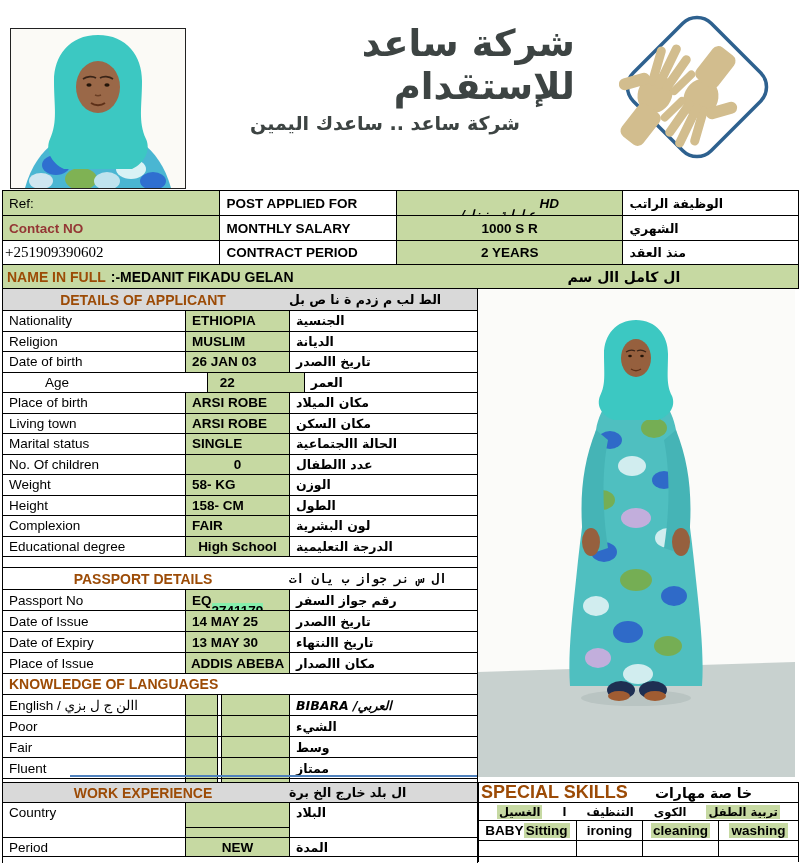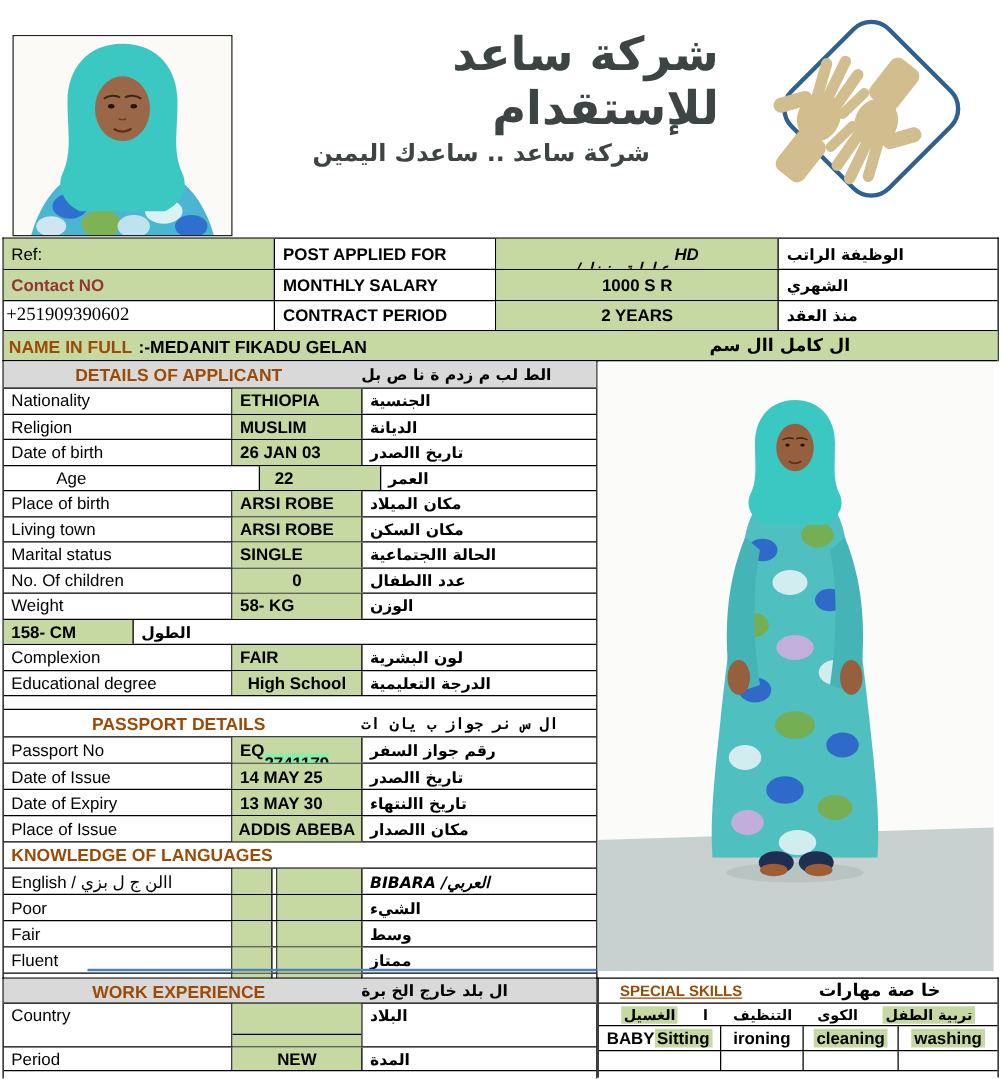--- a/index.html
+++ b/index.html
@@ -160,20 +160,21 @@
       <div class="c" style="width:183px;">No. Of children</div>
       <div class="c green bold center" style="width:104px;">0</div>
       <div class="c last ar arr" style="width:187px;">عدد االطفال</div>
     </div>
     <div class="r" style="height:20.5px;">
       <div class="c" style="width:183px;">Weight</div>
       <div class="c green bold" style="width:104px;">58- KG</div>
       <div class="c last ar arr" style="width:187px;">الوزن</div>
     </div>
     <div class="r" style="height:20.5px;">
+      <div class="c" style="width:183px;">Height</div>
       <div class="c green bold" style="width:104px;">158- CM</div>
       <div class="c last ar arr" style="width:187px;">الطول</div>
     </div>
     <div class="r" style="height:20.5px;">
       <div class="c" style="width:183px;">Complexion</div>
       <div class="c green bold" style="width:104px;">FAIR</div>
       <div class="c last ar arr" style="width:187px;">لون البشرية</div>
     </div>
     <div class="r" style="height:20.5px;">
       <div class="c" style="width:183px;">Educational degree</div>
@@ -319,21 +320,21 @@
       <div class="c green bold center" style="width:104px;">NEW</div>
       <div class="c last ar arr" style="width:187px;">المدة</div>
     </div>
     <div class="r" style="height:6px;border-bottom:none;">
       <div class="c last" style="width:474px;"></div>
     </div>
   </div>
 
   <div class="abs tbl" style="left:478px;top:782px;width:321px;">
     <div class="r" style="height:20px;">
-      <div class="c noborder brown" style="width:170px;font-size:12px;padding-left:17px;text-decoration:underline;">SPECIAL SKILLS</div>
+      <div class="c noborder brown" style="width:170px;font-size:18px;padding-left:2px;">SPECIAL SKILLS</div>
       <div class="c last ar arr" style="width:149px;font-size:14px;">خا صة مهارات</div>
     </div>
     <div class="r ar" style="height:18px;direction:ltr;justify-content:space-around;align-items:center;display:flex;font-size:11.5px;padding:0 8px;">
       <span class="hl">الغسيل</span>
       <span>ا</span>
       <span>التنظيف</span>
       <span>الكوى</span>
       <span class="hl">تربية الطفل</span>
     </div>
     <div class="r bold" style="height:20px;">

